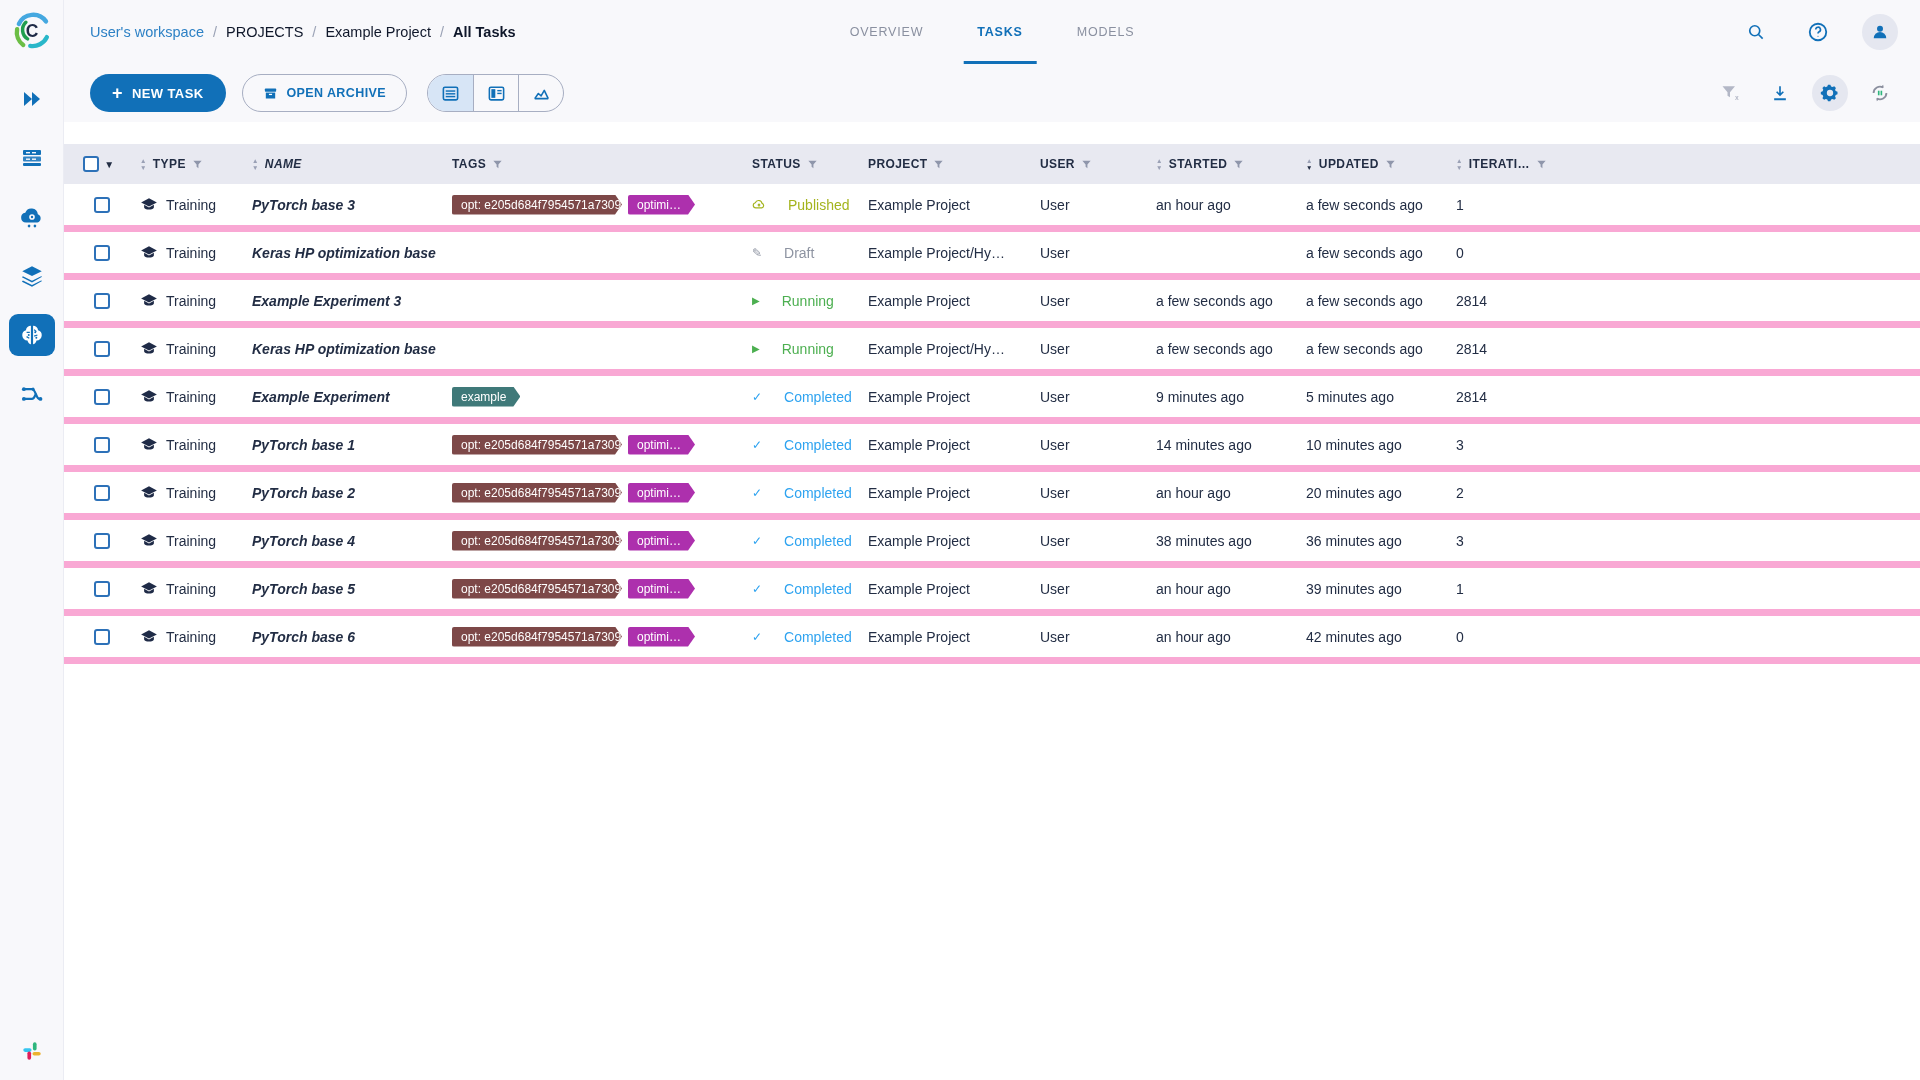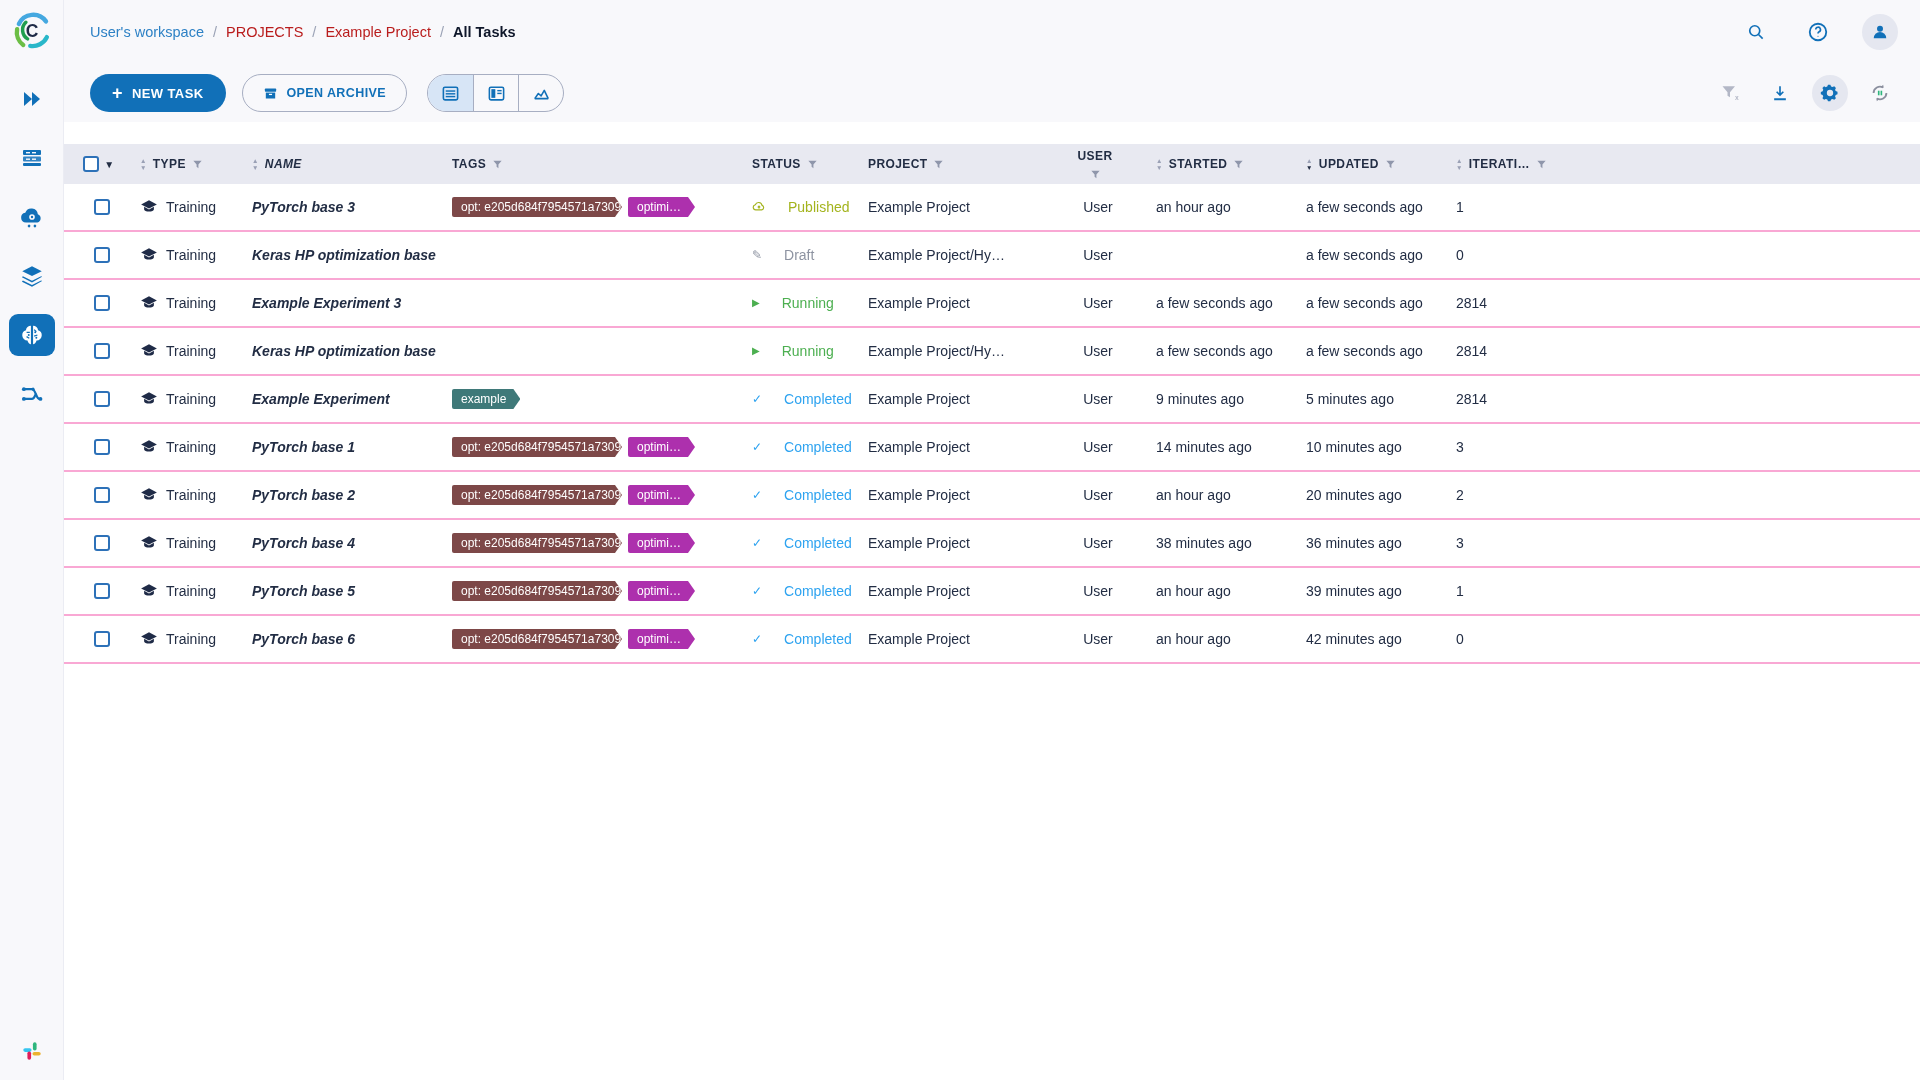--- a/index.html
+++ b/index.html
@@ -17,21 +17,21 @@
   .side-item { width:46px; height:42px; display:flex; align-items:center; justify-content:center;
     margin-bottom:17px; border-radius:9px; cursor:pointer; }
   .side-item.active { background:#1170b8; }
   .side-item svg { display:block; }
   .slack-wrap { margin-top:auto; margin-bottom:14px; }
   
   .main { flex:1; display:flex; flex-direction:column; background:#f8f8fb; }
   .topbar { height:64px; display:flex; align-items:center; padding:0 22px 0 26px; position:relative; }
   .breadcrumb { display:flex; align-items:center; gap:9px; font-size:14.5px; }
   .crumb-link { color:#2d81c5; cursor:pointer; }
-  .crumb-static { color:#b91c1c; }
+  .crumb-static { color:#0f172a; }
   .crumb-active { color:#0f172a; font-weight:bold; cursor:pointer; }
   .crumb-sep { color:#9aa2b5; }
   .tabs { position:absolute; left:50%; transform:translateX(-50%); top:0; height:64px; display:flex; gap:26px; }
   .tab { height:64px; display:flex; align-items:center; padding:0 14px; font-size:12.5px;
     letter-spacing:.8px; color:#8a90a0; cursor:pointer; position:relative; }
   .tab.active { color:#1170b8; font-weight:bold; }
   .tab.active::after { content:""; position:absolute; left:0; right:0; bottom:0; height:3px; background:#1170b8; }
   .top-icons { margin-left:auto; display:flex; align-items:center; gap:26px; }
   .icon-btn { width:36px; height:36px; display:flex; align-items:center; justify-content:center;
     border-radius:50%; cursor:pointer; }
@@ -53,29 +53,29 @@
   
   .table-wrap { flex:1; background:#ffffff; display:flex; flex-direction:column; }
   .thead { height:40px; background:#e8e9f1; display:flex; align-items:center; margin-top:22px; }
   .hcell { display:flex; align-items:center; gap:6px; font-size:12px; font-weight:bold;
     letter-spacing:.4px; color:#222d44; padding-right:6px; cursor:pointer; }
   .hlabel { white-space:nowrap; }
   .sort { display:flex; flex-direction:column; line-height:0; gap:1px; }
   .sort span { font-size:6.5px; color:#9aa0b5; line-height:6px; }
   .sort span.active { color:#222d44; }
   .funnel { display:flex; align-items:center; }
-  .trow { height:48px; display:flex; align-items:center; border-bottom:2px solid #f9a8d4; background:#fff; cursor:pointer; }
+  .trow { height:48px; display:flex; align-items:center; border-bottom:7px solid #f9a8d4; background:#fff; cursor:pointer; }
   .cell { display:flex; align-items:center; gap:8px; overflow:hidden; white-space:nowrap; font-size:14px; color:#222d44; }
   .c-select { width:76px; justify-content:center; gap:5px; flex-shrink:0; }
   .c-type   { width:112px; flex-shrink:0; }
   .c-name   { width:200px; flex-shrink:0; font-style:italic; font-weight:bold; }
   .c-tags   { width:300px; flex-shrink:0; gap:6px; }
   .c-status { width:116px; flex-shrink:0; }
   .c-project{ width:172px; flex-shrink:0; }
-  .c-user   { width:116px; flex-shrink:0;flex-direction:column; }
+  .c-user   { width:116px; flex-shrink:0; }
   .c-started{ width:150px; flex-shrink:0; }
   .c-updated{ width:150px; flex-shrink:0; }
   .c-iter   { width:128px; flex-shrink:0; }
   .c-fill   { flex:1; }
   .checkbox { width:16px; height:16px; border:2px solid #2d71b8; border-radius:3px; background:#fff; display:inline-block; cursor:pointer; }
   .hdr-caret { font-size:10px; color:#222d44; cursor:pointer; }
   .tag { height:20px; display:inline-flex; align-items:center; color:#fff; font-size:12px; font-style:normal;
     padding:0 14px 0 9px; clip-path:polygon(0 0, calc(100% - 7px) 0, 100% 50%, calc(100% - 7px) 100%, 0 100%);
     border-radius:2px; flex-shrink:0; max-width:170px; }
   .status { display:flex; align-items:center; gap:22px; font-size:14px; }
@@ -163,20 +163,25 @@
   <div class="topbar">
     <div class="breadcrumb">
       <span class="crumb-link">User's workspace</span>
       <span class="crumb-sep">/</span>
       <span class="crumb-static">PROJECTS</span>
       <span class="crumb-sep">/</span>
       <span class="crumb-static">Example Project</span>
       <span class="crumb-sep">/</span>
       <span class="crumb-active">All Tasks</span>
     </div>
+    <div class="tabs">
+      <div class="tab">OVERVIEW</div>
+      <div class="tab active">TASKS</div>
+      <div class="tab">MODELS</div>
+    </div>
     <div class="top-icons">
       <div class="icon-btn">
         <svg width="20" height="20" viewBox="0 0 24 24" fill="none" stroke="#1170b8" stroke-width="2">
           <circle cx="10.5" cy="10.5" r="6"></circle>
             <path d="M15 15l5 5"></path>
         </svg>
       </div>
       <div class="icon-btn">
         <svg width="22" height="22" viewBox="0 0 24 24" fill="none" stroke="#1170b8" stroke-width="2">
           <circle cx="12" cy="12" r="9"></circle>

